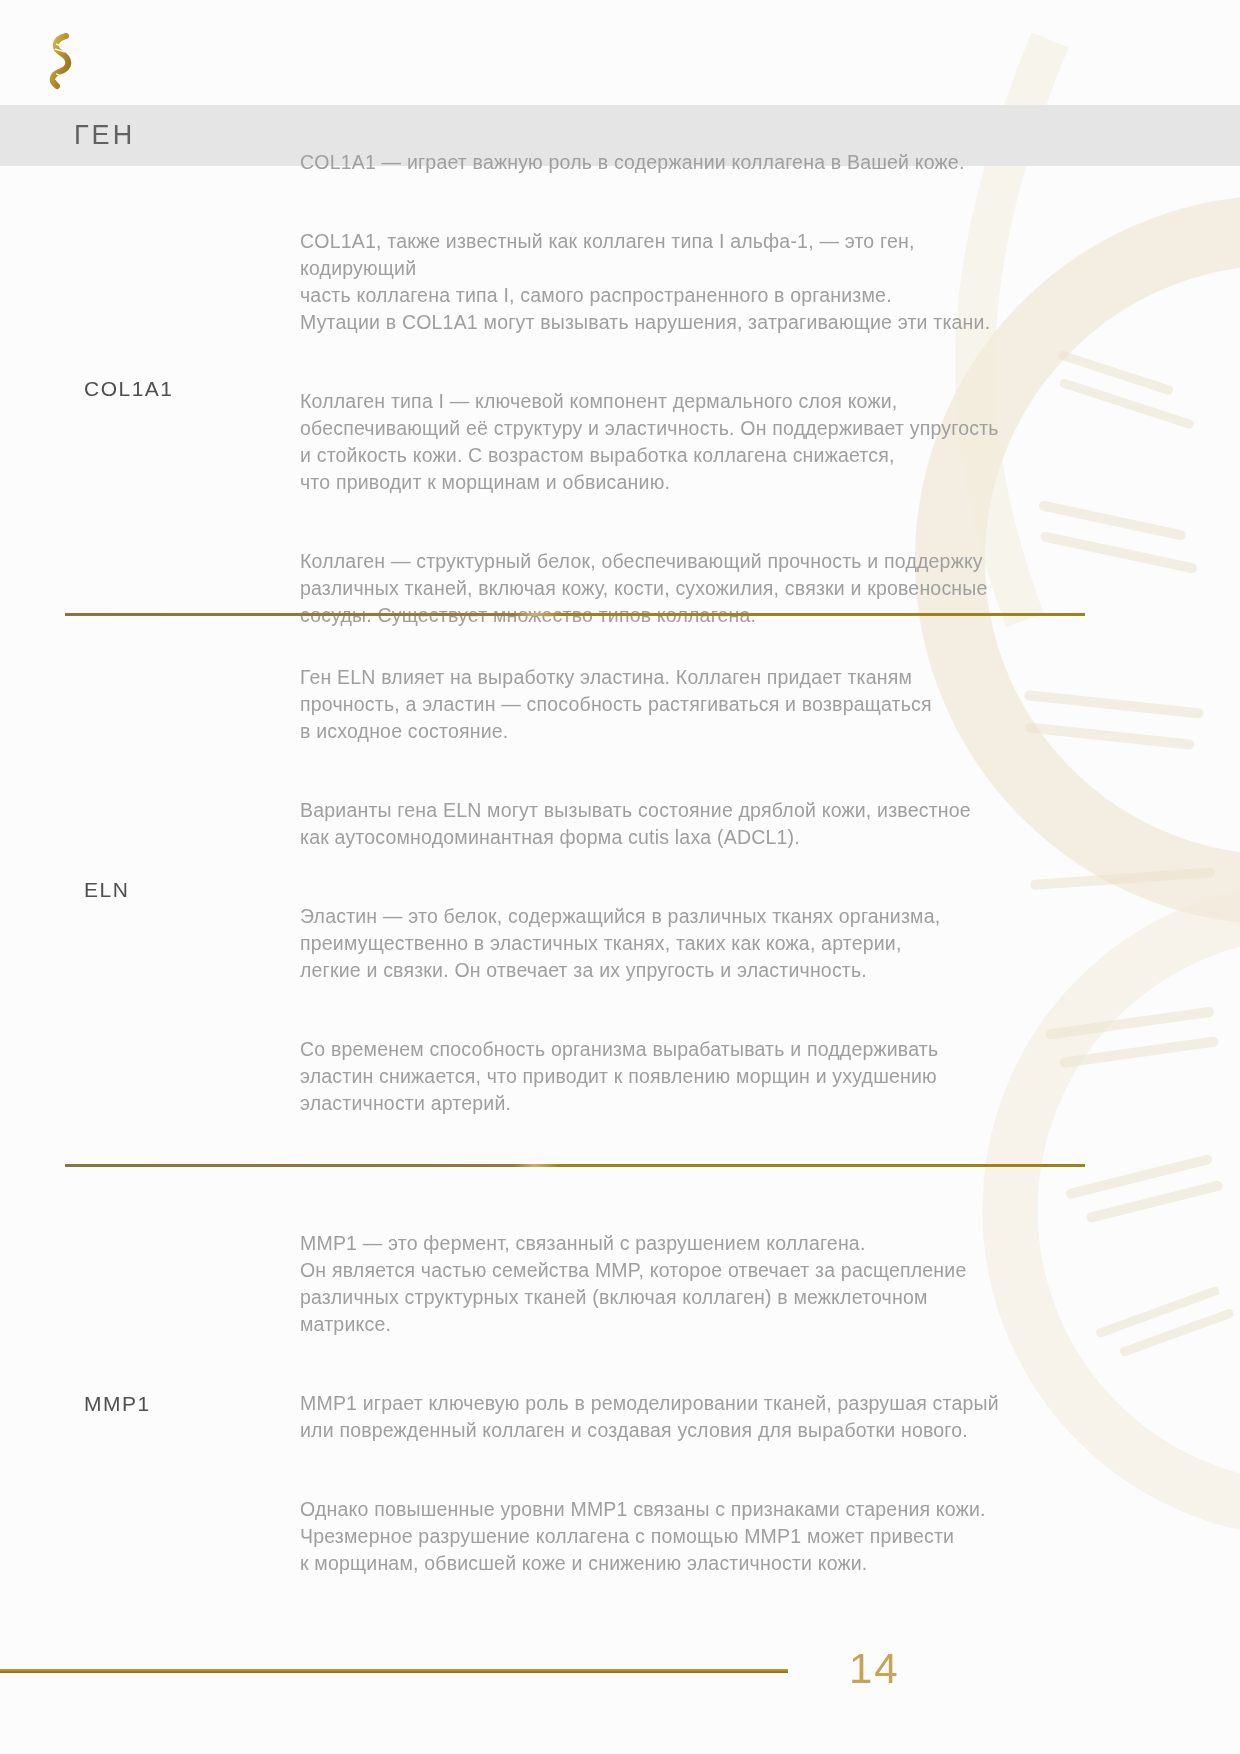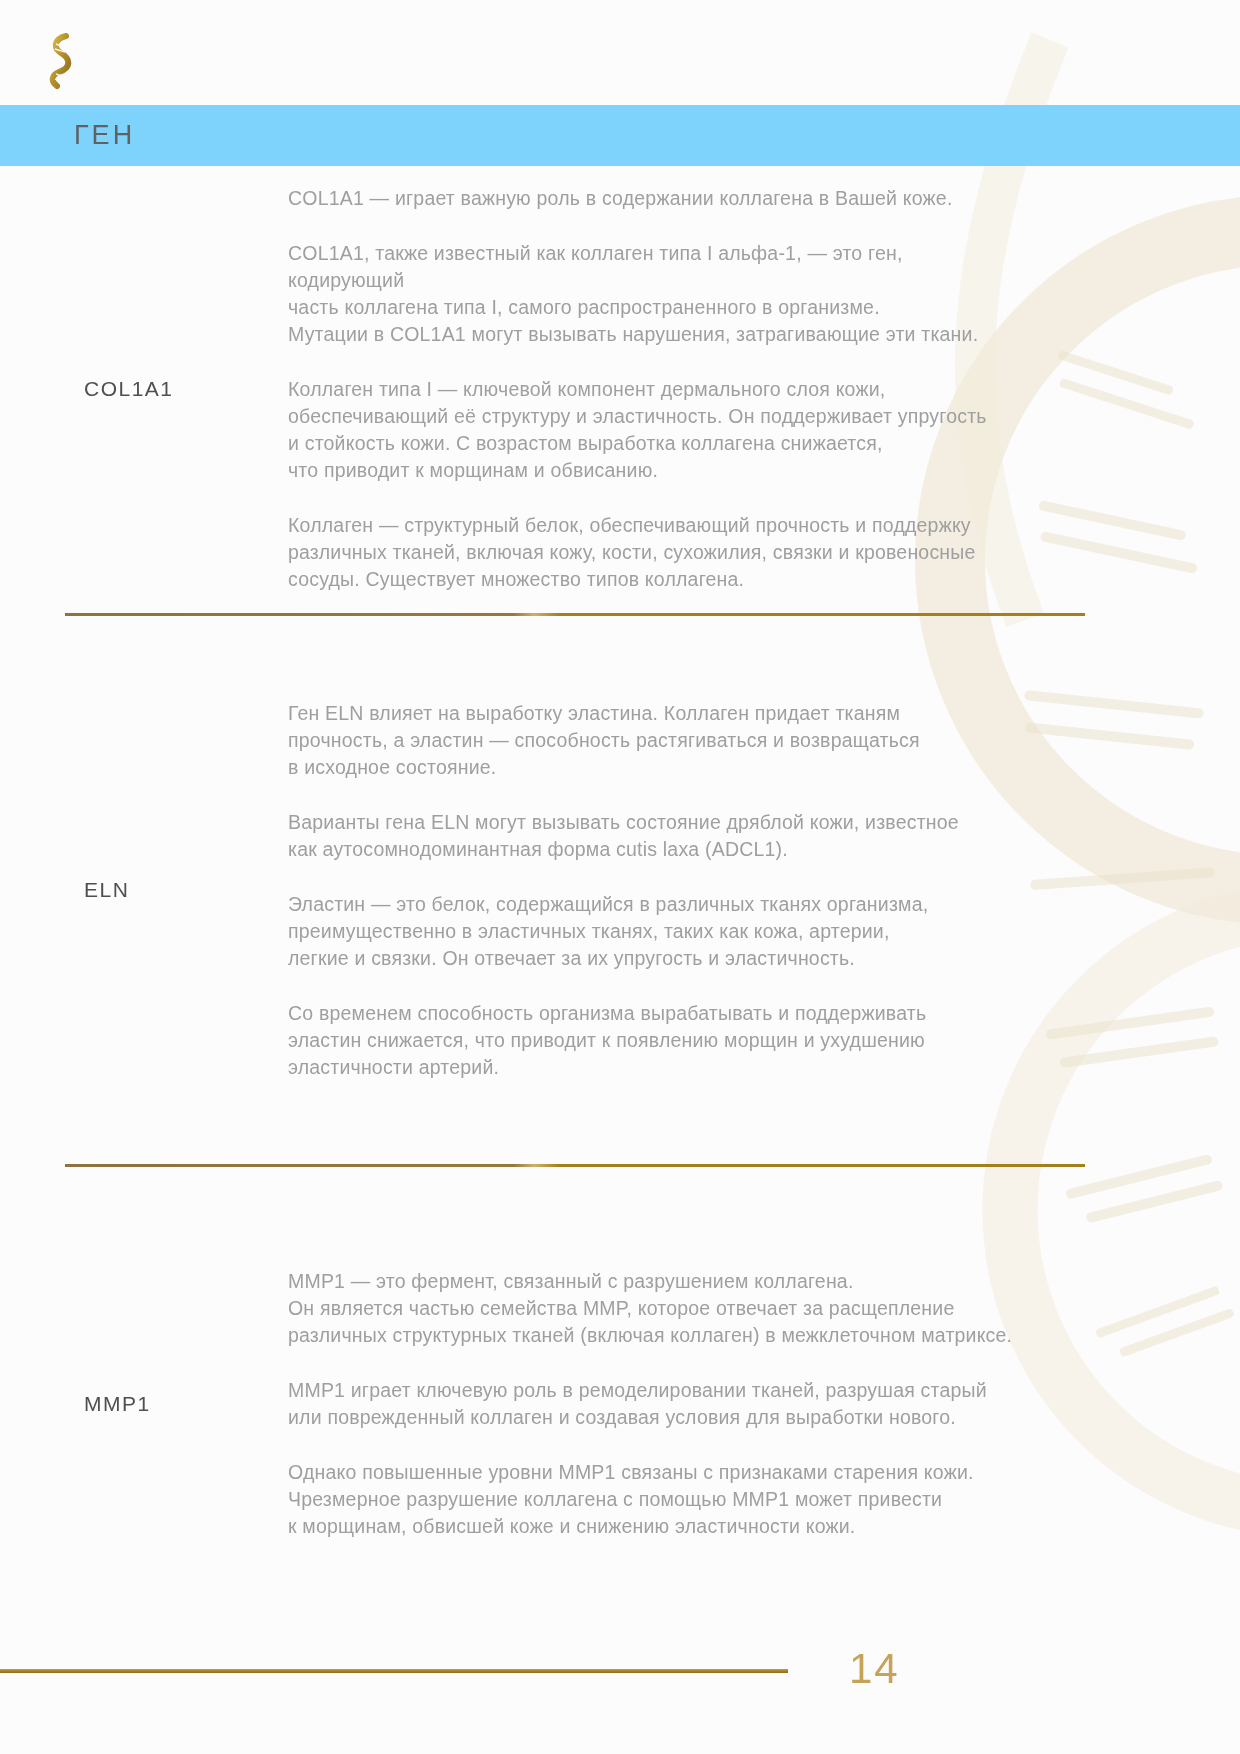--- a/index.html
+++ b/index.html
@@ -5,21 +5,21 @@
   html,body{margin:0;padding:0;}
   body{
     width:1240px;height:1754px;position:relative;overflow:hidden;
     background:#fcfcfc;
     font-family:"Liberation Sans","DejaVu Sans",sans-serif;
   }
   .watermark{position:absolute;top:0;right:0;pointer-events:none;}
   .logo{position:absolute;top:32px;left:44px;}
   .header-band{
     position:absolute;top:105px;left:0;width:1240px;height:61px;
-    background:#7dd3fc;
+    background:#e5e5e5;
   }
   .header-col-gene{
     position:absolute;left:74px;top:15px;
     font-size:27px;font-weight:300;letter-spacing:3px;color:#616161;
   }
   .header-col-desc{
     position:absolute;left:252px;top:15px;
     font-size:27px;font-weight:300;letter-spacing:2px;color:#616161;
   }
   .gene-section{
@@ -28,21 +28,21 @@
   }
   .gene-col{width:284px;flex:0 0 284px;box-sizing:border-box;padding-left:84px;}
   .gene-label{
     font-size:21px;font-weight:300;letter-spacing:1.5px;color:#4f4f4f;
   }
   .text-col{
     width:740px;flex:0 0 740px;
     display:flex;flex-direction:column;gap:20px;
   }
   .text-col p{
-    margin:4px;white-space:pre-line;
+    margin:16px;white-space:pre-line;
     font-size:19.5px;line-height:27px;font-weight:300;color:#9f9f9f;
     letter-spacing:0.2px;
   }
   .section-divider{
     position:absolute;left:65px;width:1020px;height:3px;
     background:linear-gradient(90deg,#8d7340 0%,#97793a 44%,#cdb06a 46%,#a2801c 48.5%,#a2801c 100%);
   }
   .divider-1{top:613px;}
   .divider-2{top:1164px;}
   .footer-rule{

